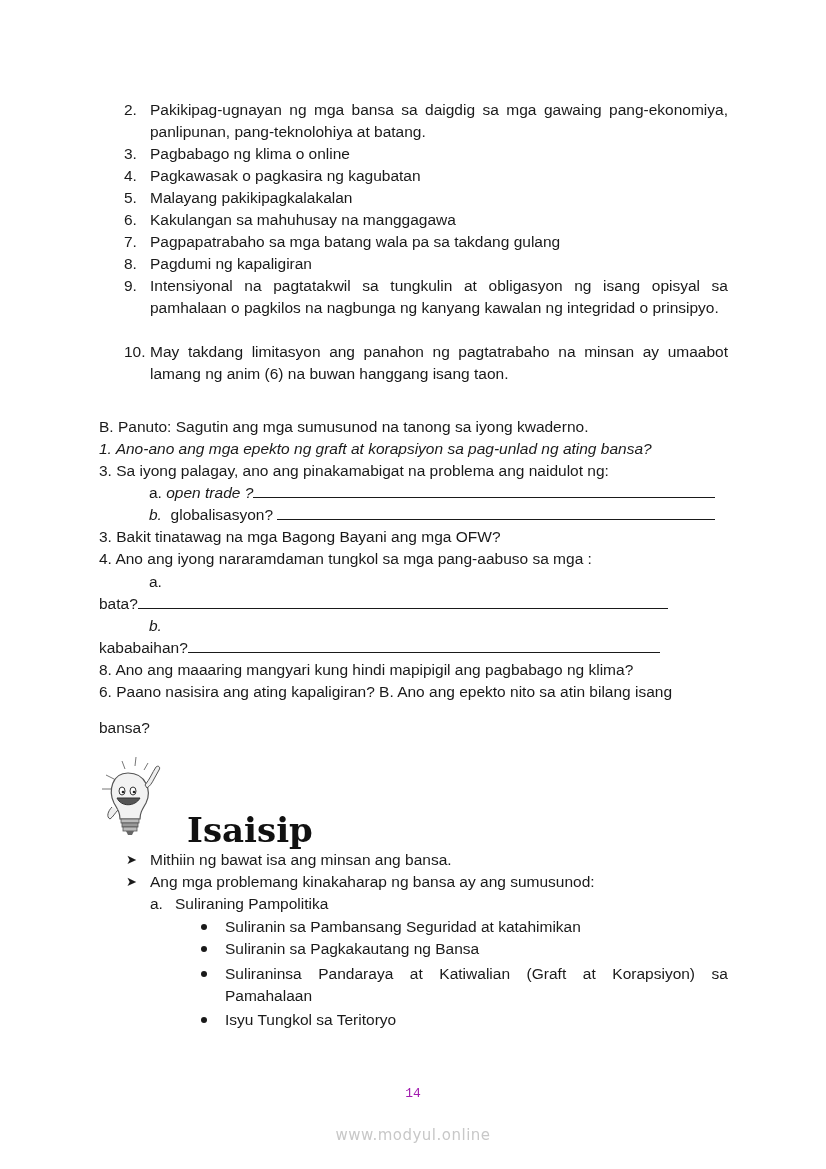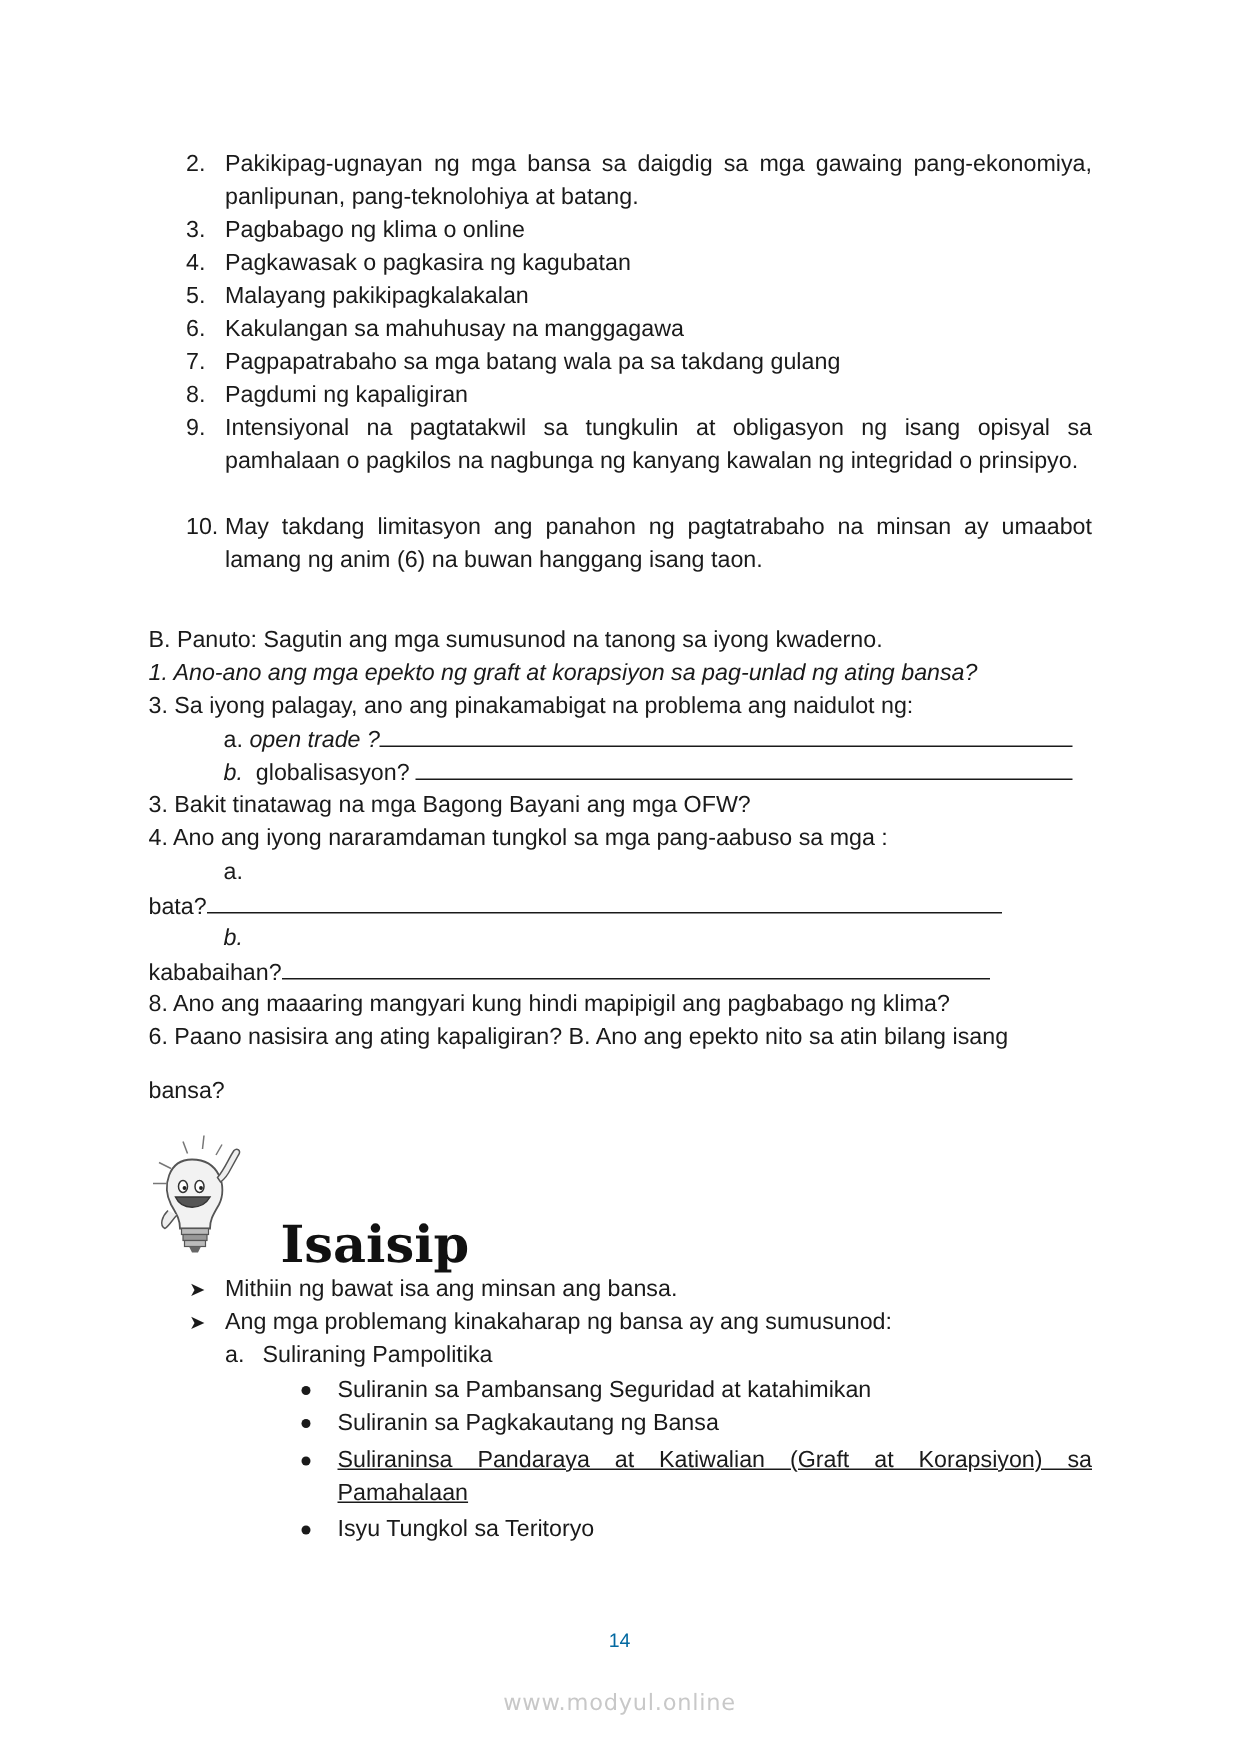--- a/index.html
+++ b/index.html
@@ -15,21 +15,21 @@
   .line { position: absolute; white-space: nowrap; text-align: right; }
   .blank { display: inline-block; border-bottom: 1px solid #1a1a1a; height: 15px; vertical-align: baseline; }
   .italic { font-style: italic; }
   .heading {
     font-family: "DejaVu Serif", serif; font-weight: bold; font-size: 34px;
     line-height: 40px; color: #111;
   }
   .arrow { position: absolute; width: 14px; text-align: left; font-size: 13px; }
   .bullet { position: absolute; width: 8px; height: 8px; }
   .bullet::before { content: ""; position: absolute; left: 0; top: 8px; width: 6px; height: 6px; border-radius: 50%; background: #1a1a1a; }
-  .page-num { font-family: Liberation Sans, sans-serif; font-size: 13px; color: #0369a1; }
+  .page-num { font-family: Liberation Mono, monospace; font-size: 13px; color: #a21caf; }
   .watermark { font-family: "DejaVu Sans", sans-serif; font-size: 15px; color: #c8c8c8; letter-spacing: 0.5px; }
 </style>
 </head>
 <body>
 
 <div>
   <div class="num-item" style="top:99px;">
     <span class="n">2.</span>
     <div class="t" style="text-align-last:left;">Pakikipag-ugnayan ng mga bansa sa daigdig sa mga gawaing pang-ekonomiya, panlipunan, pang-teknolohiya at batang.</div>
   </div>
@@ -135,20 +135,20 @@
   <div class="line" style="left:150px; top:893px;">a.</div>
   <div class="line" style="left:175px; top:893px;">Suliraning Pampolitika</div>
 
   <span class="bullet" style="left:201px; top:916px;"></span>
   <div class="line" style="left:225px; top:916px;">Suliranin sa Pambansang Seguridad at katahimikan</div>
 
   <span class="bullet" style="left:201px; top:938px;"></span>
   <div class="line" style="left:225px; top:938px;">Suliranin sa Pagkakautang ng Bansa</div>
 
   <span class="bullet" style="left:201px; top:963px;"></span>
-  <div class="abs" style="left:225px; top:963px; width:503px; text-align:justify;text-decoration:underline;">Suliraninsa Pandaraya at Katiwalian (Graft at Korapsiyon) sa Pamahalaan</div>
+  <div class="abs" style="left:225px; top:963px; width:503px; text-align:justify;">Suliraninsa Pandaraya at Katiwalian (Graft at Korapsiyon) sa Pamahalaan</div>
 
   <span class="bullet" style="left:201px; top:1009px;"></span>
   <div class="line" style="left:225px; top:1009px;">Isyu Tungkol sa Teritoryo</div>
 </div>
 
 <div class="abs page-num" style="left:0; width:826px; text-align:center; top:1083px;">14</div>
 <div class="abs watermark" style="left:0; width:826px; text-align:center; top:1124px;">www.modyul.online</div>
 
 </body></html>

